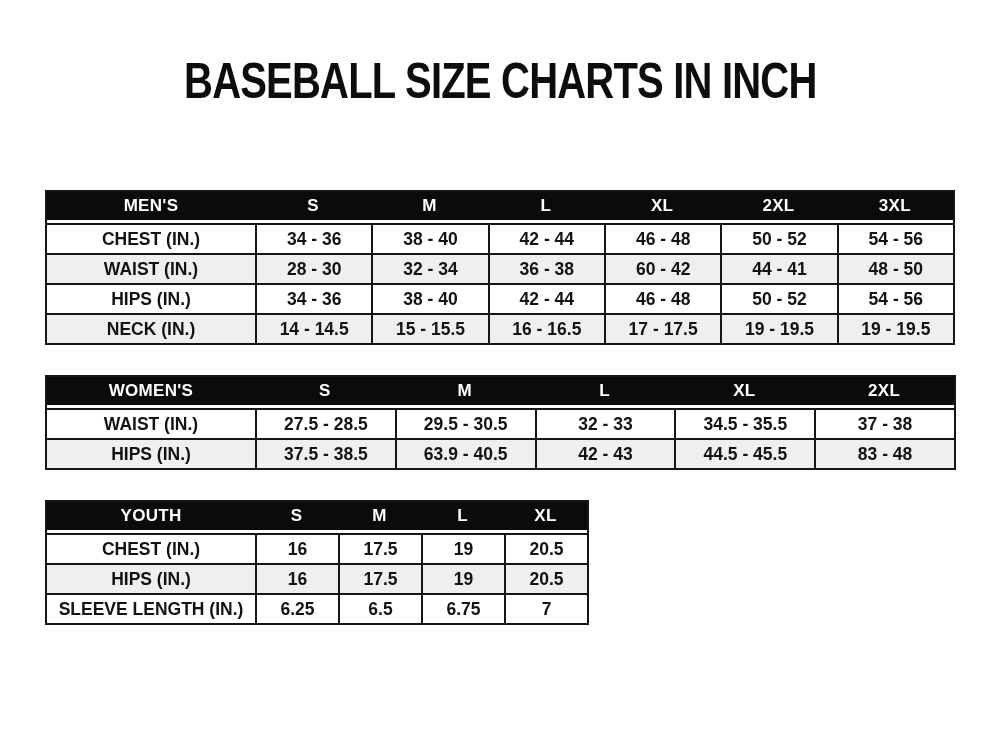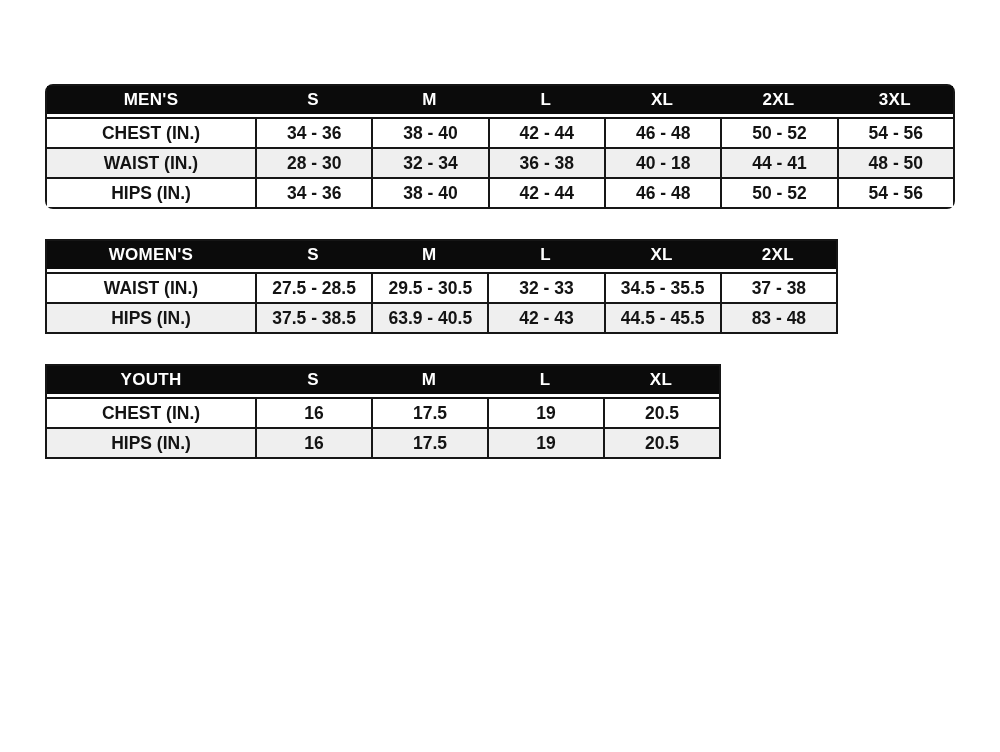--- a/index.html
+++ b/index.html
@@ -33,23 +33,23 @@
     margin-left: 45px;
     margin-top: 84px;
   }
   table.size-table {
     border-collapse: separate;
     border-spacing: 0;
     table-layout: fixed;
     border: 2px solid #161616;
     margin: 0 0 30px 0;
   }
-  table.size-table.mens   { width: 910px; border-radius: 8px; }
-  table.size-table.womens { width: 793px; }
-  table.size-table.youth  { width: 676px; }
+  table.size-table.mens   { width: 910px; }
+  table.size-table.womens { width: 911px; }
+  table.size-table.youth  { width: 544px; }
   col.label-col { width: 208px; }
   th {
     background: #0b0b0b;
     color: #ffffff;
     font-size: 17px;
     font-weight: bold;
     height: 28px;
     padding: 0;
     text-align: center;
     border: none;
@@ -70,20 +70,23 @@
     white-space: nowrap;
   }
   td:first-child { border-left: none; }
   tbody tr:nth-child(even) td { background: #efefef; }
 </style>
 </head>
 <body>
 
 <div class="page">
 
+  <div class="title-wrap">
+    <span class="title-inner">BASEBALL SIZE CHARTS IN INCH</span>
+  </div>
 
   <div class="tables">
     <table class="size-table mens">
         <colgroup>
           <col class="label-col">
           <col>
           <col>
           <col>
           <col>
           <col>
@@ -108,33 +111,42 @@
             <td>42 - 44</td>
             <td>46 - 48</td>
             <td>50 - 52</td>
             <td>54 - 56</td>
           </tr>
           <tr>
             <td>WAIST (IN.)</td>
             <td>28 - 30</td>
             <td>32 - 34</td>
             <td>36 - 38</td>
-            <td>40 - 18</td>
+            <td>60 - 42</td>
             <td>44 - 41</td>
             <td>48 - 50</td>
           </tr>
           <tr>
             <td>HIPS (IN.)</td>
             <td>34 - 36</td>
             <td>38 - 40</td>
             <td>42 - 44</td>
             <td>46 - 48</td>
             <td>50 - 52</td>
             <td>54 - 56</td>
           </tr>
+          <tr>
+            <td>NECK (IN.)</td>
+            <td>14 - 14.5</td>
+            <td>15 - 15.5</td>
+            <td>16 - 16.5</td>
+            <td>17 - 17.5</td>
+            <td>19 - 19.5</td>
+            <td>19 - 19.5</td>
+          </tr>
         </tbody>
       </table>
 
     <table class="size-table womens">
         <colgroup>
           <col class="label-col">
           <col>
           <col>
           <col>
           <col>
@@ -195,17 +207,24 @@
             <td>19</td>
             <td>20.5</td>
           </tr>
           <tr>
             <td>HIPS (IN.)</td>
             <td>16</td>
             <td>17.5</td>
             <td>19</td>
             <td>20.5</td>
           </tr>
+          <tr>
+            <td>SLEEVE LENGTH (IN.)</td>
+            <td>6.25</td>
+            <td>6.5</td>
+            <td>6.75</td>
+            <td>7</td>
+          </tr>
         </tbody>
       </table>
   </div>
 
 </div>
 
 </body></html>

